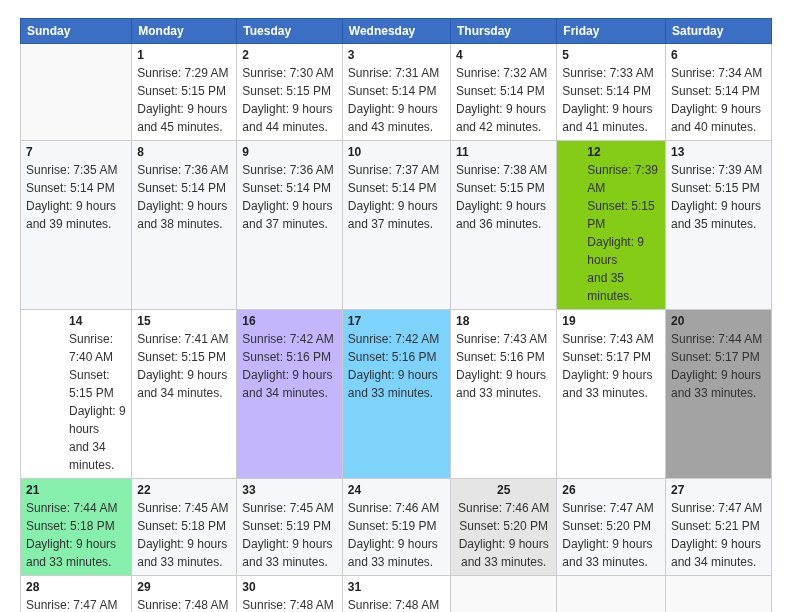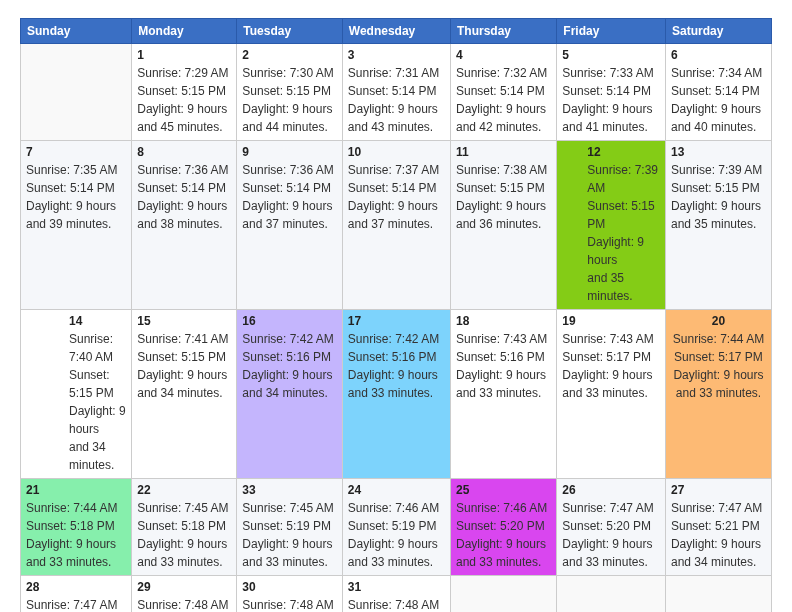--- a/index.html
+++ b/index.html
@@ -186,21 +186,21 @@
             <div class="day-info">Sunrise: 7:42 AM<br>Sunset: 5:16 PM<br>Daylight: 9 hours<br>and 33 minutes.</div>
           </td>
           <td style="background: rgb(255, 255, 255);">
             <span class="day-number">18</span>
             <div class="day-info">Sunrise: 7:43 AM<br>Sunset: 5:16 PM<br>Daylight: 9 hours<br>and 33 minutes.</div>
           </td>
           <td style="background: rgb(255, 255, 255);">
             <span class="day-number">19</span>
             <div class="day-info">Sunrise: 7:43 AM<br>Sunset: 5:17 PM<br>Daylight: 9 hours<br>and 33 minutes.</div>
           </td>
-          <td style="background: #fdba74; text-align: center;">
+          <td style="background: #a3a3a3;">
             <span class="day-number">20</span>
             <div class="day-info">Sunrise: 7:44 AM<br>Sunset: 5:17 PM<br>Daylight: 9 hours<br>and 33 minutes.</div>
           </td>
         </tr>
         <tr>
           <td style="background: #86efac;">
             <span class="day-number">21</span>
             <div class="day-info">Sunrise: 7:44 AM<br>Sunset: 5:18 PM<br>Daylight: 9 hours<br>and 33 minutes.</div>
           </td>
           <td style="background: rgb(245, 247, 250);">
@@ -208,21 +208,21 @@
             <div class="day-info">Sunrise: 7:45 AM<br>Sunset: 5:18 PM<br>Daylight: 9 hours<br>and 33 minutes.</div>
           </td>
           <td style="background: rgb(245, 247, 250);">
             <span class="day-number">33</span>
             <div class="day-info">Sunrise: 7:45 AM<br>Sunset: 5:19 PM<br>Daylight: 9 hours<br>and 33 minutes.</div>
           </td>
           <td style="background: rgb(245, 247, 250);">
             <span class="day-number">24</span>
             <div class="day-info">Sunrise: 7:46 AM<br>Sunset: 5:19 PM<br>Daylight: 9 hours<br>and 33 minutes.</div>
           </td>
-          <td style="background: #d946ef;">
+          <td style="background: #e5e5e5; text-align: center;">
             <span class="day-number">25</span>
             <div class="day-info">Sunrise: 7:46 AM<br>Sunset: 5:20 PM<br>Daylight: 9 hours<br>and 33 minutes.</div>
           </td>
           <td style="background: rgb(245, 247, 250);">
             <span class="day-number">26</span>
             <div class="day-info">Sunrise: 7:47 AM<br>Sunset: 5:20 PM<br>Daylight: 9 hours<br>and 33 minutes.</div>
           </td>
           <td style="background: rgb(245, 247, 250);">
             <span class="day-number">27</span>
             <div class="day-info">Sunrise: 7:47 AM<br>Sunset: 5:21 PM<br>Daylight: 9 hours<br>and 34 minutes.</div>

